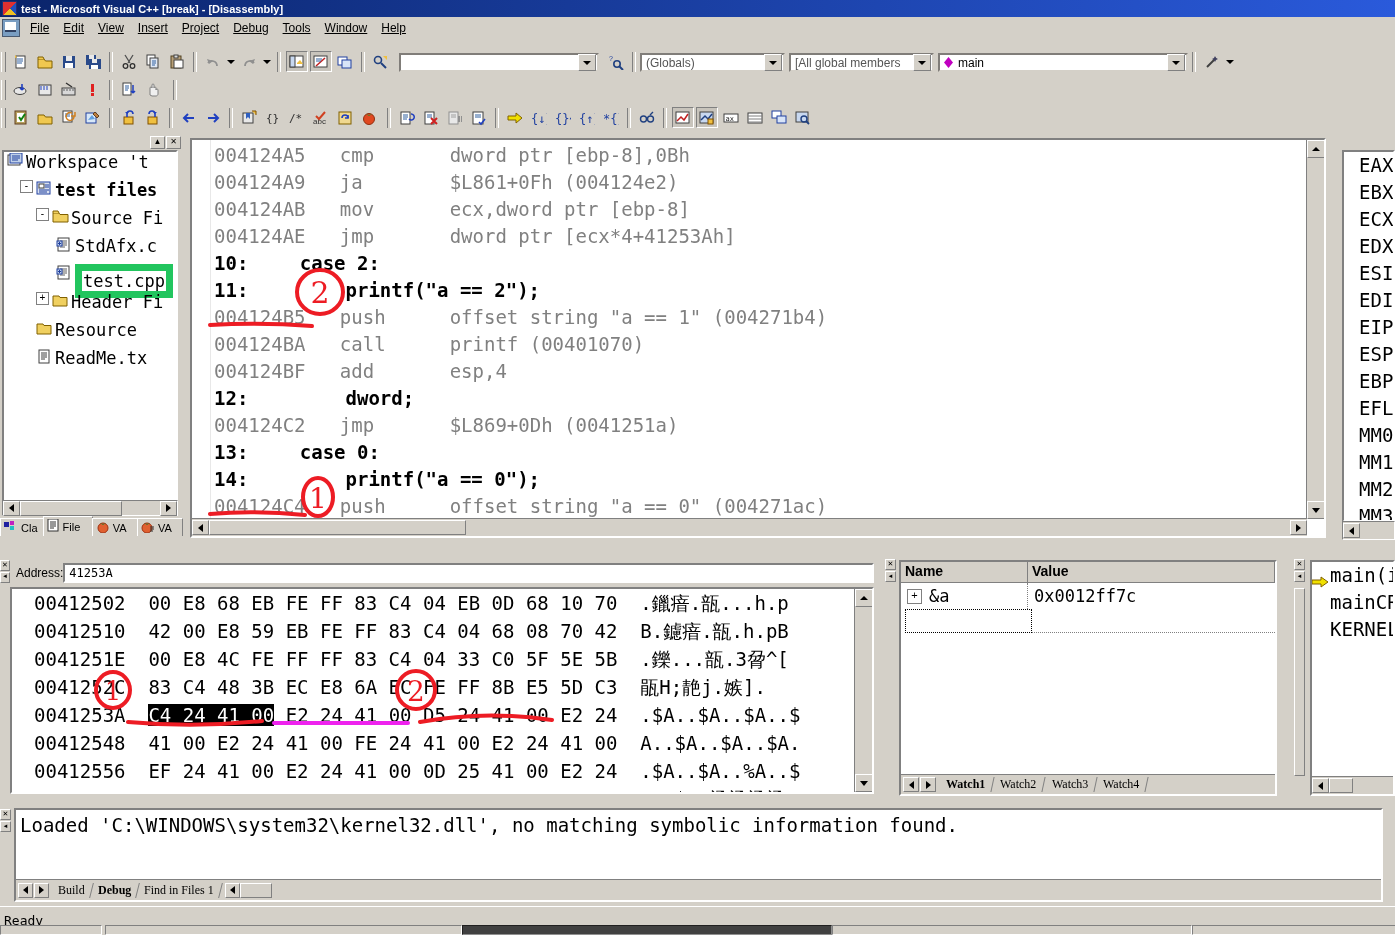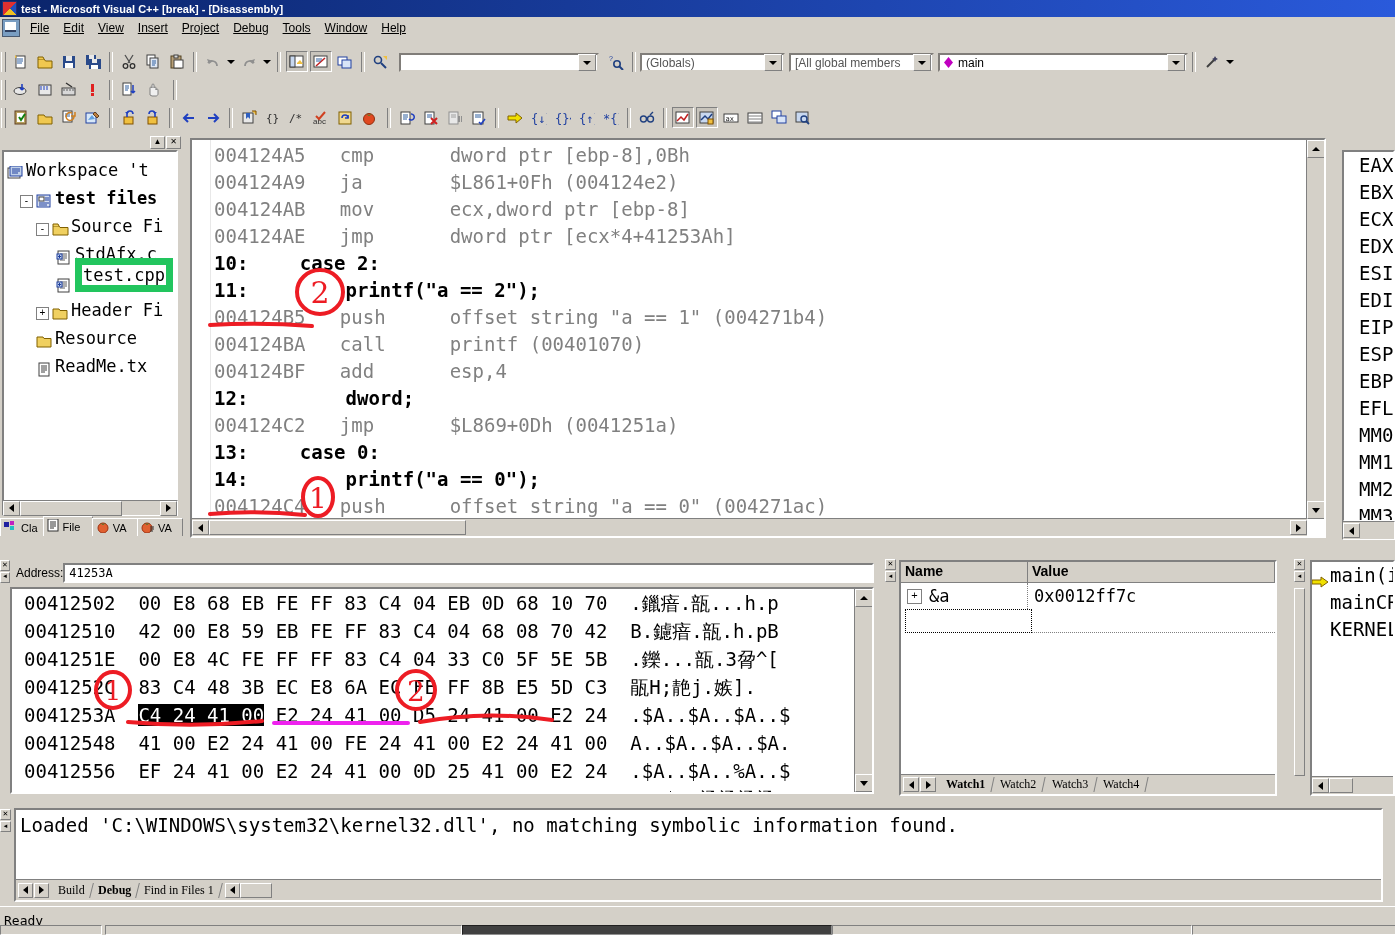--- a/index.html
+++ b/index.html
@@ -90,21 +90,21 @@
 
   
   #workspace { left:0; top:136px; width:182px; height:400px; }
   .ws-caption{ height:12px; background:#d4d0c8; display:flex; justify-content:flex-end; align-items:center;}
   .ws-capbtn{ width:13px;height:11px;margin-right:1px;background:#d4d0c8;
     border:1px solid; border-color:#fff #808080 #808080 #fff;
     font-size:8px; line-height:9px; text-align:center; color:#000; font-family:"Liberation Sans",sans-serif;}
   .ws-tree { position:absolute; left:2px; top:14px; width:176px; height:355px;
      background:#fff; border:2px solid; border-color:#808080 #fff #fff #808080;
      overflow:hidden; box-sizing:border-box; }
-  .tnode{ display:flex; align-items:flex-end; height:28px; white-space:nowrap;
+  .tnode{ display:flex; align-items:flex-start; height:28px; white-space:nowrap;
      font-family:"DejaVu Sans Mono","Liberation Mono",monospace; font-size:17px; color:#000;}
   .tnode .exp { width:11px;height:11px;border:1px solid #808080;background:#fff;
      font-size:10px;line-height:9px;text-align:center;color:#000;margin-right:3px;flex:0 0 auto;
      font-family:"Liberation Sans",sans-serif;}
   .tnode .ico{ width:17px;height:15px;margin-right:2px;flex:0 0 auto;}
   .sel-box{ border:7px solid #22c55e; padding:0 1px; }
   .hs-bar { position:absolute; left:2px; bottom:20px; width:176px; height:16px;
      background:#d4d0c8; border:1px solid; border-color:#808080 #fff #fff #808080;
      display:flex; align-items:center; box-sizing:border-box;}
   .hs-btn{ width:15px;height:13px;background:#d4d0c8;border:1px solid;
@@ -139,21 +139,21 @@
   
   #memory { left:0; top:556px; width:880px; height:244px; }
   .mem-addrbar{ position:absolute; left:16px; top:6px; width:858px; height:21px; display:flex; align-items:center;}
   .mem-addrlabel{ font-size:12px; white-space:nowrap;}
   .mem-addrinput{ flex:1 1 auto; height:20px; background:#fff; border:2px solid;
      border-color:#808080 #fff #fff #808080; font-family:"DejaVu Sans Mono",monospace;
      font-size:12px; display:flex;align-items:center; padding-left:4px; box-sizing:border-box;}
   .mem-grid{ position:absolute; left:10px; top:31px; width:864px; height:207px; background:#fff;
      border:2px solid; border-color:#808080 #fff #fff #808080; box-sizing:border-box; overflow:hidden;}
   .mline{ height:28px; line-height:28px; white-space:pre; font-family:"DejaVu Sans Mono","Liberation Mono",monospace;
-     font-size:19px; color:#000; padding-left:12px;}
+     font-size:19px; color:#000; padding-left:22px;}
   .mline .hl{ background:#000; color:#fff; }
   .mem-vsb{ position:absolute; right:0; top:0; width:17px; height:100%; background:#d4d0c8;
      border-left:1px solid #808080; display:flex; flex-direction:column; justify-content:space-between;}
   .vsb-btn{ width:16px;height:16px;background:#d4d0c8;border:1px solid;border-color:#fff #808080 #808080 #fff;
      display:flex;align-items:center;justify-content:center;}
   .tri-dn2{width:0;height:0;border-left:4px solid transparent;border-right:4px solid transparent;border-top:5px solid #000;}
 
   
   #watch { left:885px; top:556px; width:400px; height:244px; }
   .watch-inner{ position:absolute; left:14px; top:4px; right:8px; bottom:4px; background:#fff;

